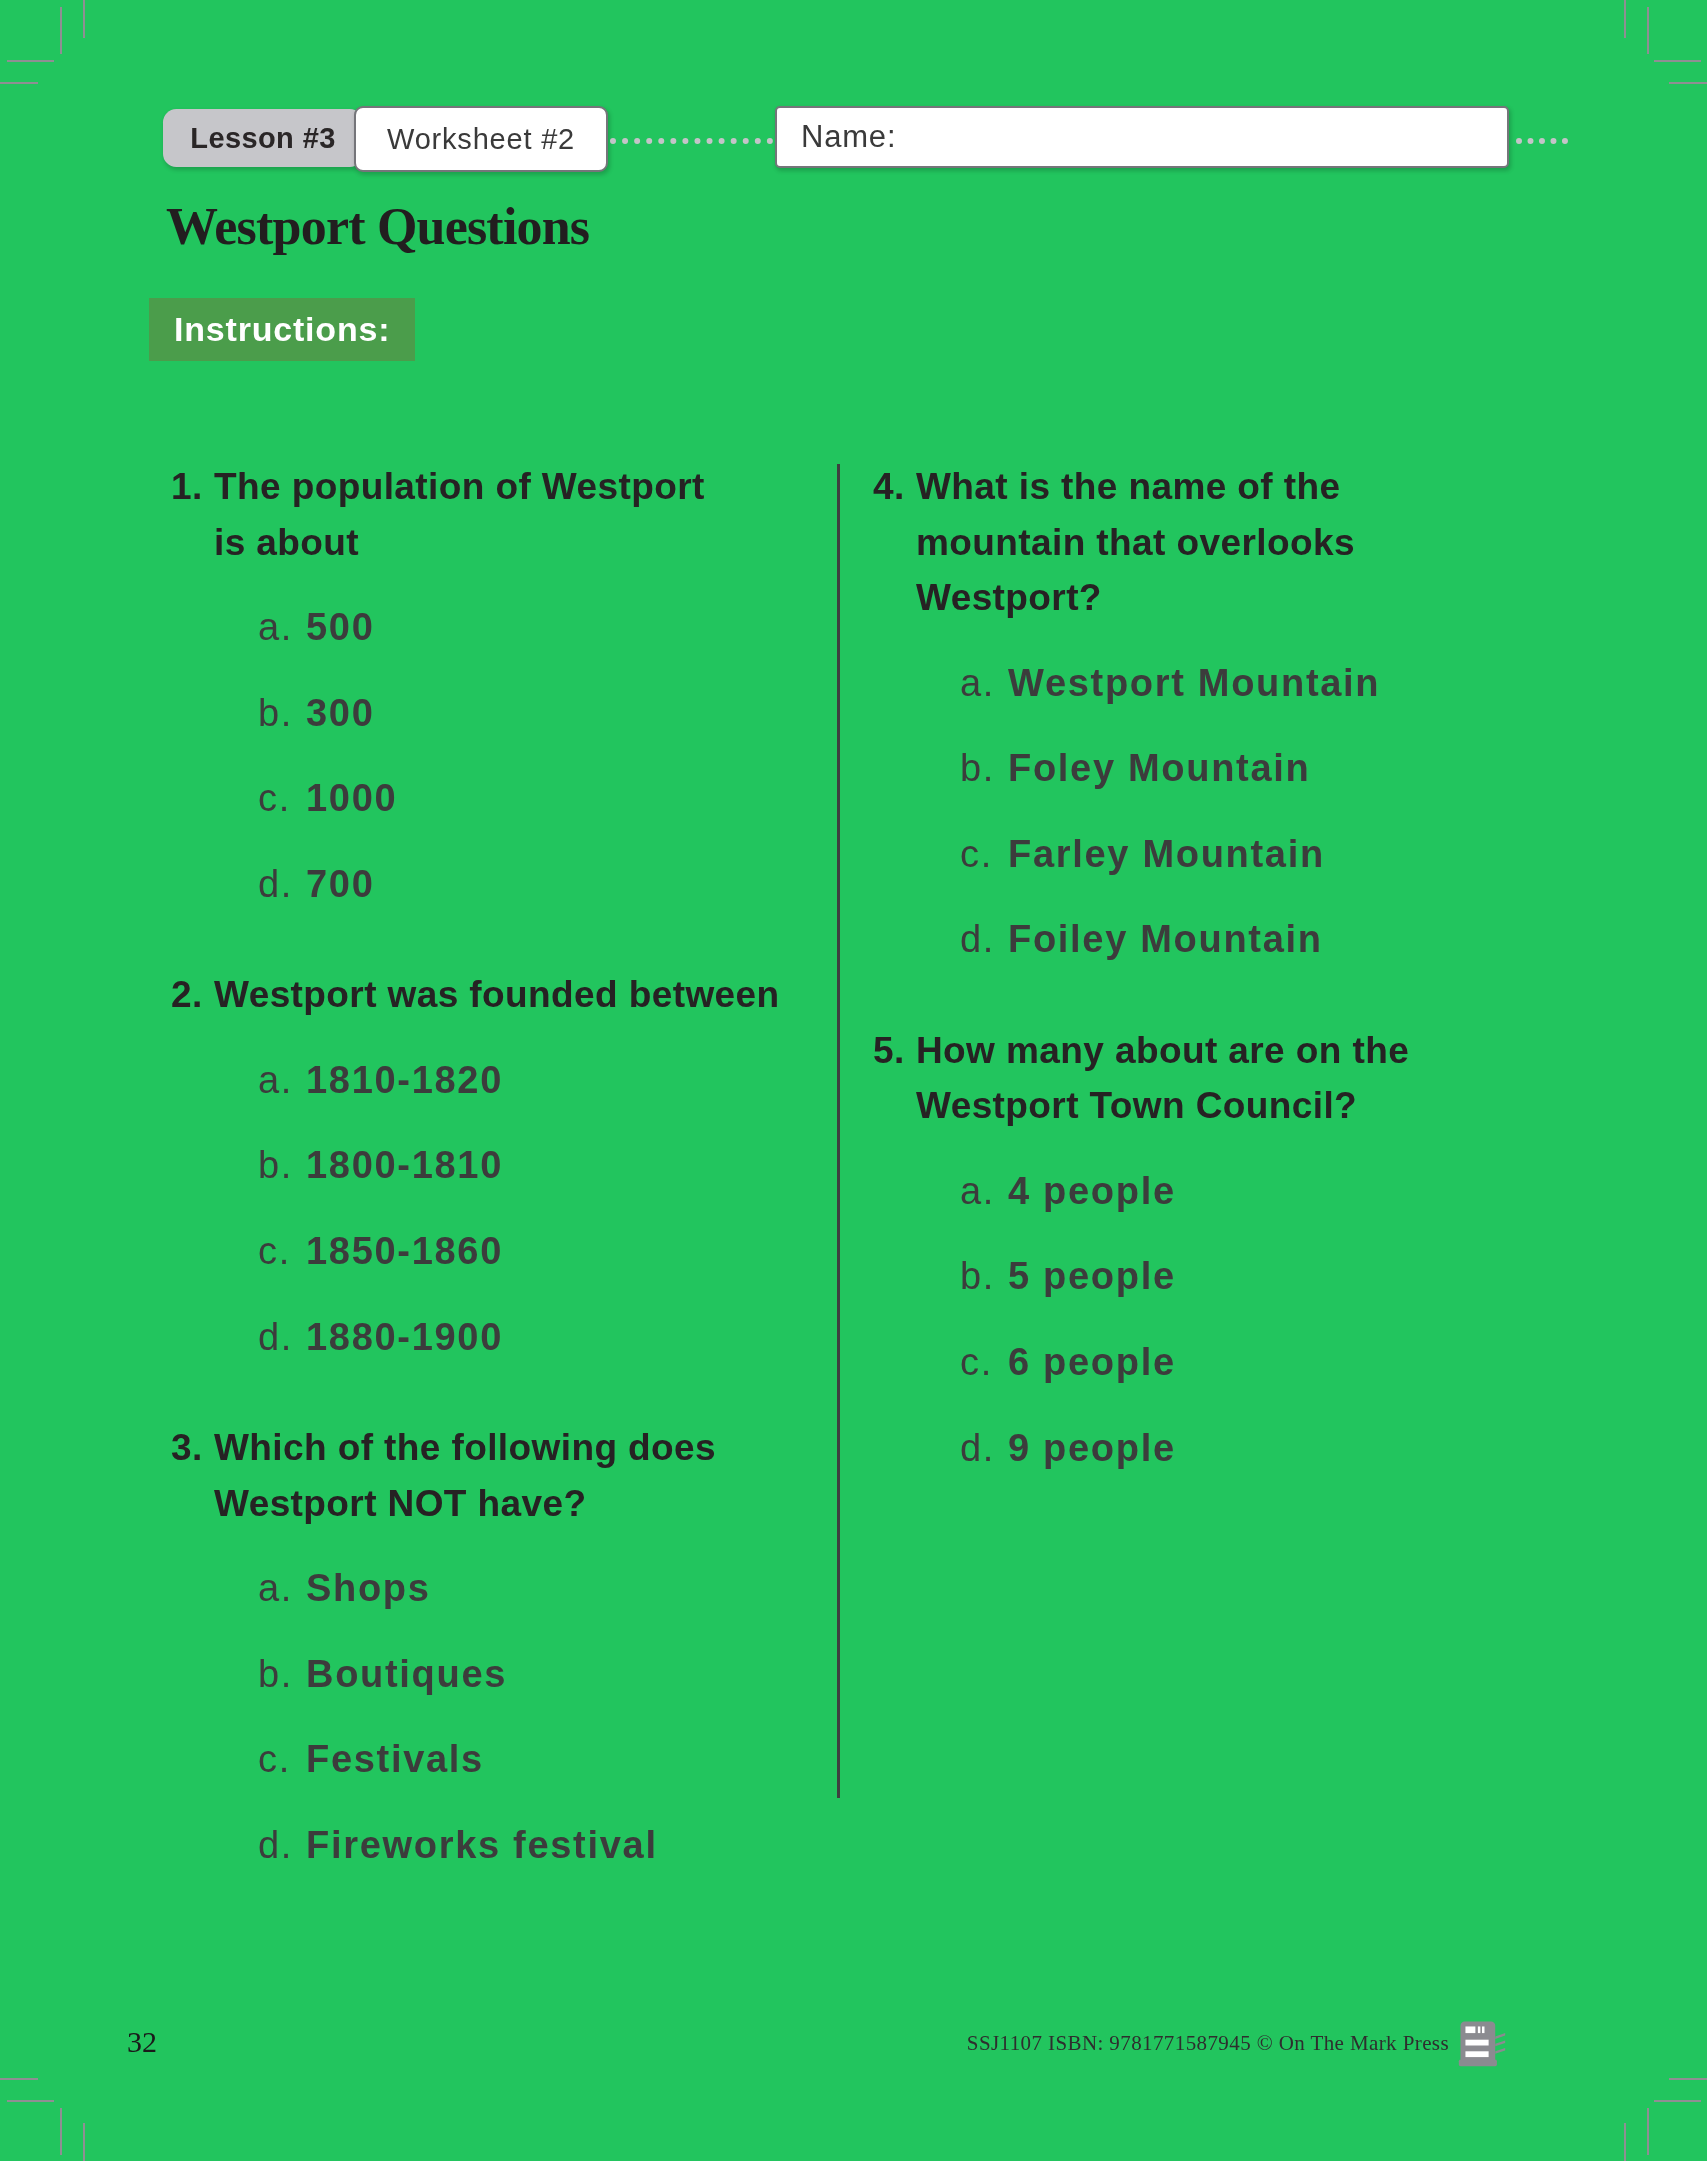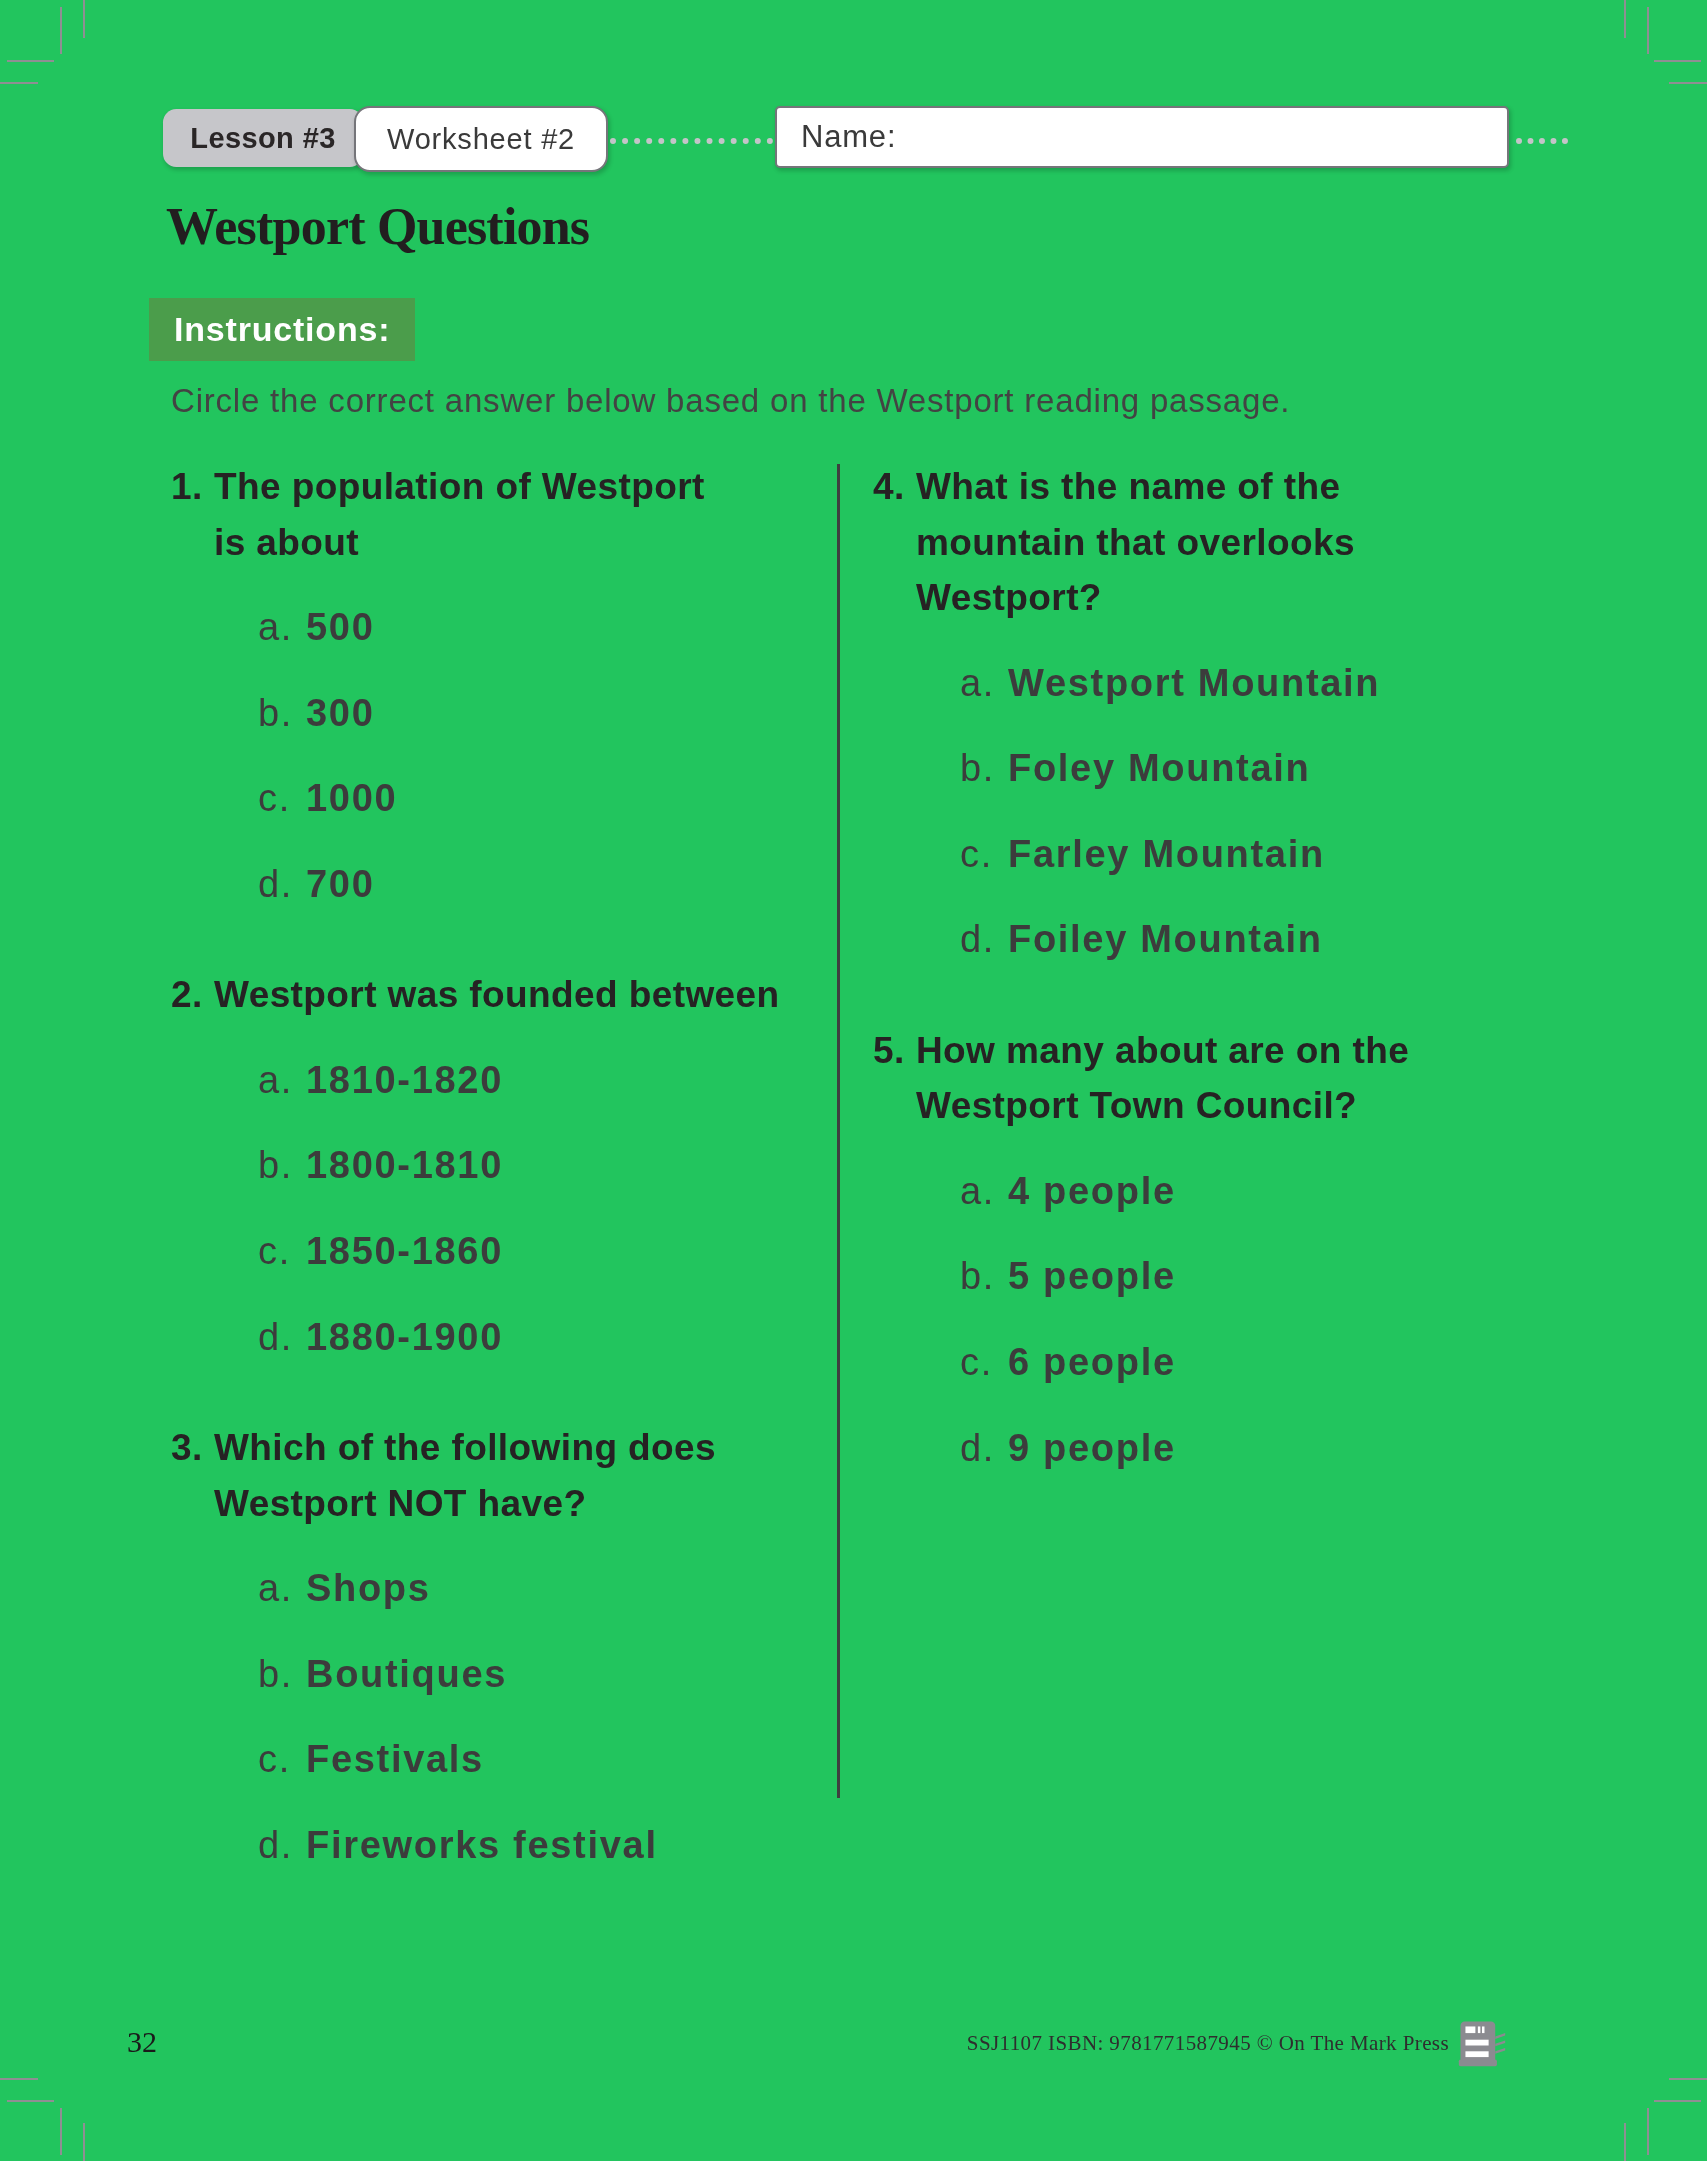--- a/index.html
+++ b/index.html
@@ -33,21 +33,21 @@
   
   .lesson-box{
     position:absolute;left:163px;top:109px;width:200px;height:58px;
     background:#c6c6ca;border-radius:13.3px;
     box-shadow:1.7px 2.5px 4.2px rgba(0,0,0,.18);
     display:flex;align-items:center;justify-content:center;
     font-size:29px;font-weight:700;color:#2a2627;letter-spacing:0.4px;
   }
   .worksheet-box{
     position:absolute;left:354px;top:106px;width:250px;height:62px;
-    background:#ffffff;border:2.5px solid #75757a;border-radius:16px;
+    background:#ffffff;border:2.5px solid #75757a;border-radius:9px;
     box-shadow:1.7px 2.5px 4.2px rgba(0,0,0,.18);
     display:flex;align-items:center;justify-content:center;
     font-size:29px;font-weight:400;color:#3a3a3a;letter-spacing:0.8px;
   }
   .dots{
     position:absolute;height:0;border-top:6.7px dotted #c4c4c8;
   }
   .dots-mid{left:610px;top:138px;width:163px;}
   .dots-end{left:1516px;top:138px;width:52px;}
   .name-box{
@@ -143,21 +143,20 @@
   <div class="dots dots-mid"></div>
   <div class="name-box">
     <span>Name:</span>
   </div>
   <div class="dots dots-end"></div>
 
   <div class="title">Westport Questions</div>
   <div class="instr-label">
     <span>Instructions:</span>
   </div>
-  <div class="instr-text">Circle the correct answer below based on the Westport reading passage.</div>
 
   <div class="divider"></div>
 
   <div class="col col-left">
 
     <div class="question">
       <div class="q-head">
         <span class="q-num">1.</span>
         <span class="q-text">The population of Westport
 is about</span>

